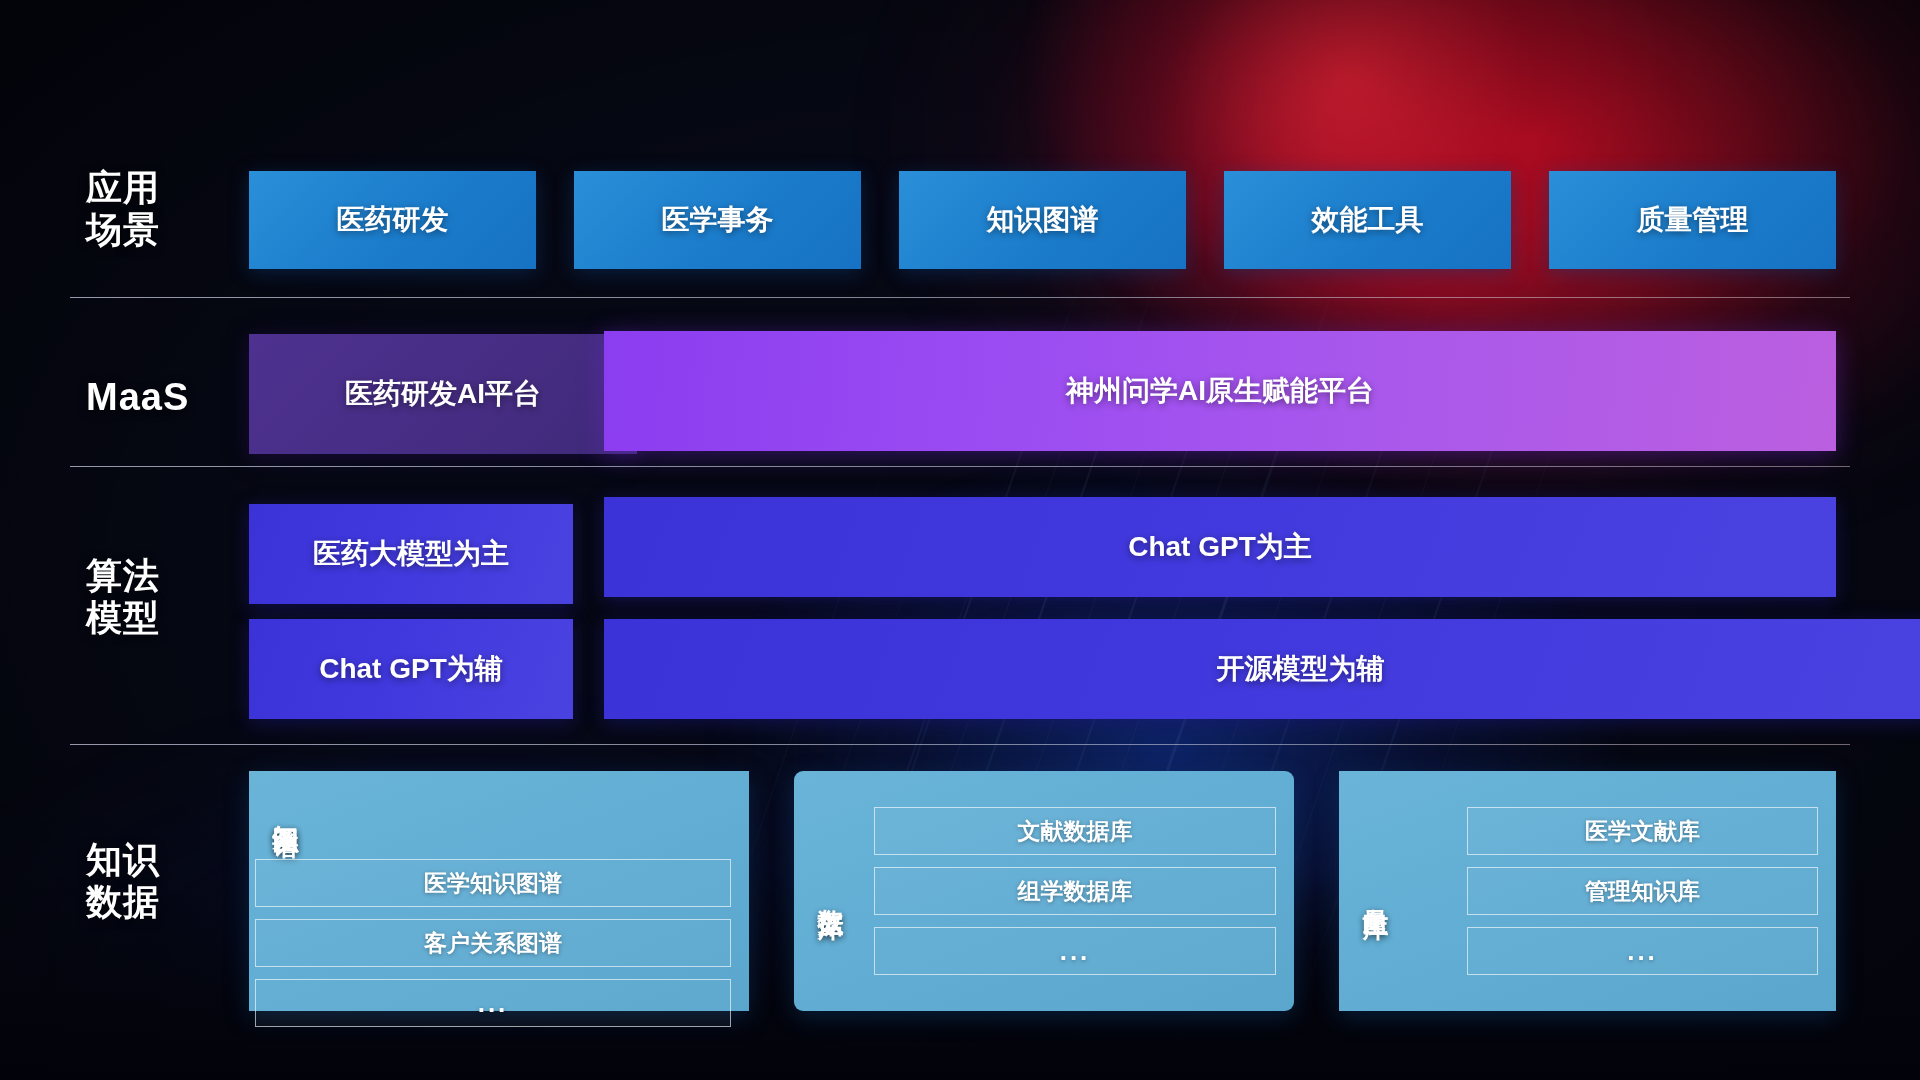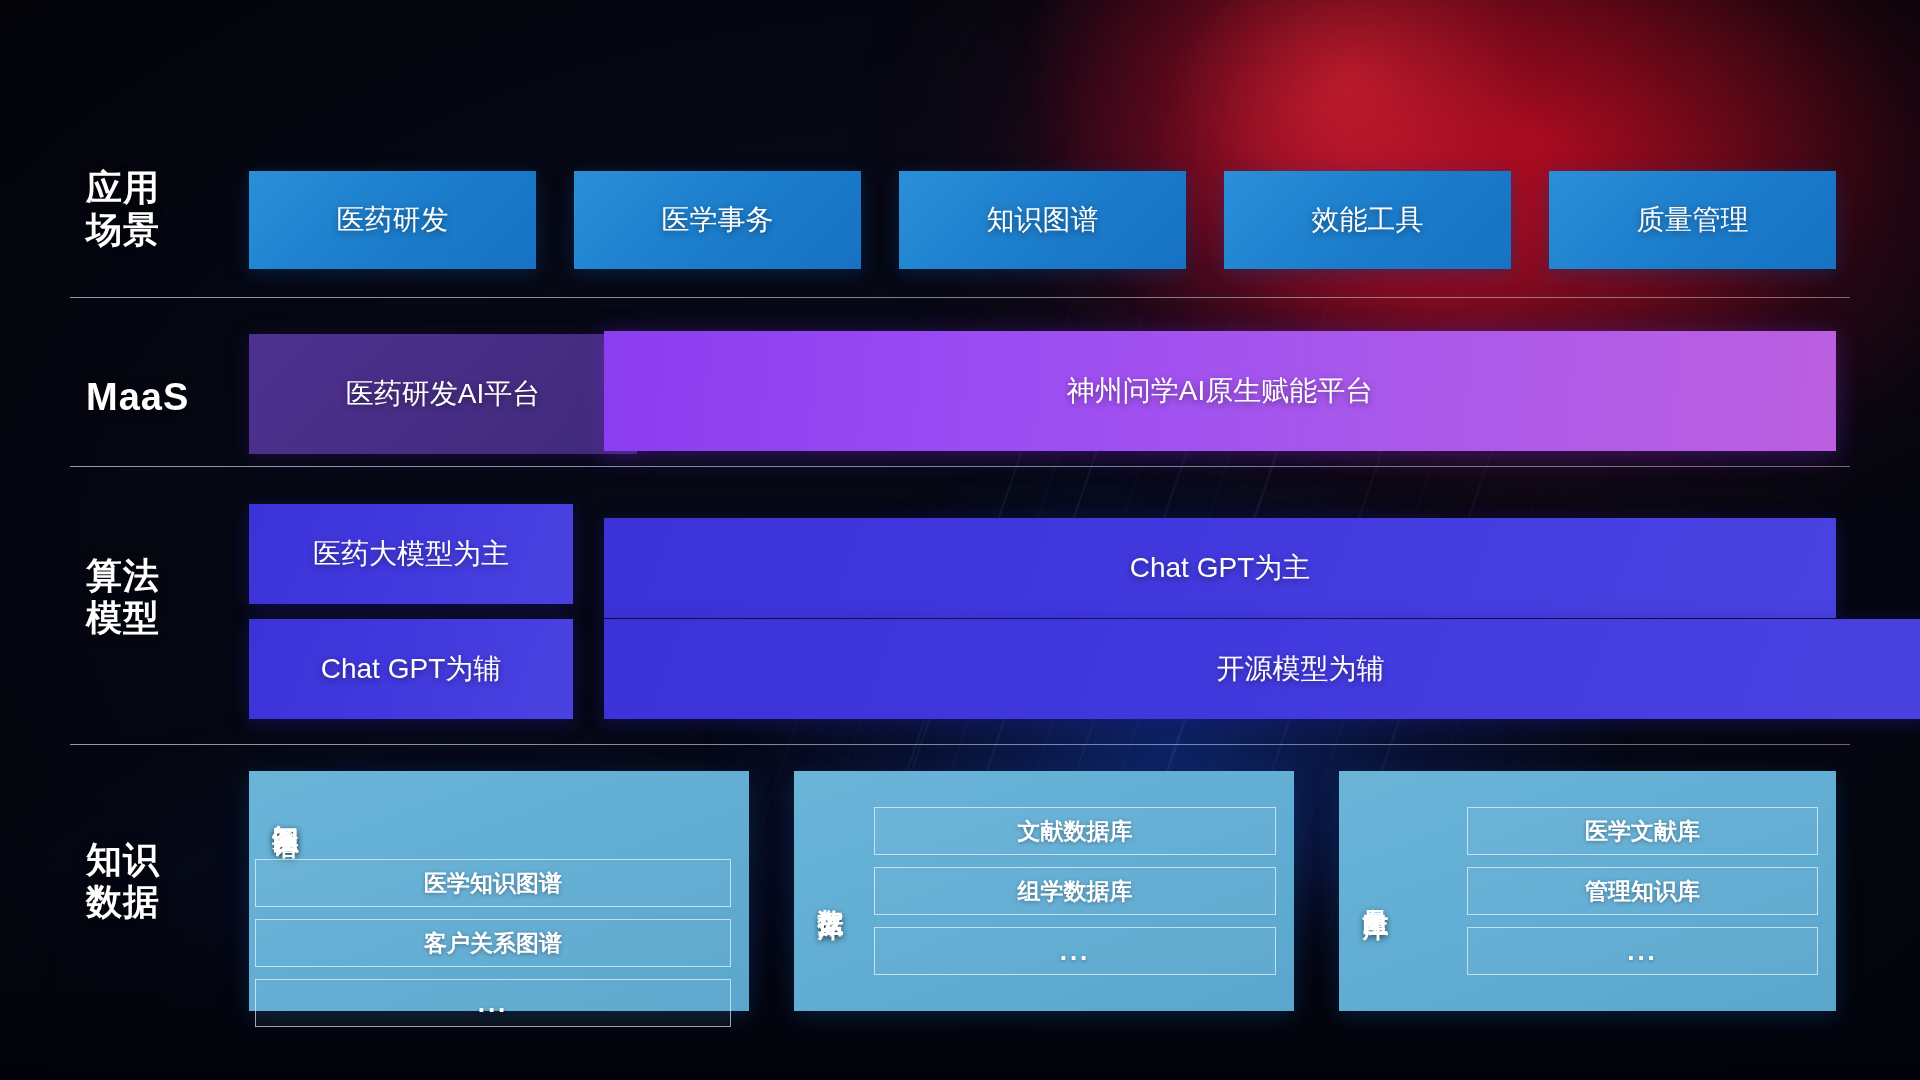--- a/index.html
+++ b/index.html
@@ -63,21 +63,21 @@
     text-shadow:0 2px 10px rgba(0,0,0,.65);
   }
   .tier-label.cn{font-size:36px;}
   .tier-label.en{font-size:38px;}
   .divider{
     position:absolute;left:70px;width:1780px;height:1px;
     background:linear-gradient(90deg,rgba(190,195,215,.78) 0%,rgba(190,195,215,.62) 62%,rgba(220,200,205,.5) 100%);
   }
   .box{
     position:absolute;display:flex;align-items:center;justify-content:center;
-    color:#ffffff;font-weight:normal;
+    color:#ffffff;font-weight:bold;
     text-shadow:0 2px 7px rgba(0,0,0,.45);
     box-sizing:border-box;
   }
   
   .app-box{
     background:linear-gradient(135deg,#2a8fd8 0%,#1b7ccb 55%,#1772c4 100%);
     font-size:28px;height:98px;
     box-shadow:0 4px 18px rgba(10,60,120,.45);
   }
   
@@ -195,21 +195,21 @@
   <div class="divider" style="top:427px;"></div>
 
   <div class="tier-label cn" style="top:516px;">
     <div>算法</div>
     <div>模型</div>
   </div>
 
   <div class="box algo-box" style="left:249px;top:465px;width:324px;">
     <span>医药大模型为主</span>
   </div>
-  <div class="box algo-box" style="left:604px;top:479px;width:1232px;">
+  <div class="box algo-box" style="left:604px;top:458px;width:1232px;">
     <span>Chat GPT为主</span>
   </div>
 
   <div class="box algo-box" style="left:249px;top:580px;width:324px;">
     <span>Chat GPT为辅</span>
   </div>
   <div class="box algo-box" style="left:604px;top:580px;width:1393px;">
     <span>开源模型为辅</span>
   </div>
 
@@ -222,21 +222,21 @@
 
   <div class="kd-panel" style="left:249px;top:732px;width:500px;height:240px;flex-direction:column;">
     <div class="kd-vlabel">知识图谱</div>
     <div class="kd-items">
       <div class="kd-item">医学知识图谱</div>
       <div class="kd-item">客户关系图谱</div>
       <div class="kd-item ellipsis">...</div>
     </div>
   </div>
 
-  <div class="kd-panel" style="left:794px;top:732px;width:500px;height:240px;">
+  <div class="kd-panel" style="left:794px;top:732px;width:500px;height:240px;border-radius:9px;">
     <div class="kd-vlabel">数据库</div>
     <div class="kd-items">
       <div class="kd-item">文献数据库</div>
       <div class="kd-item">组学数据库</div>
       <div class="kd-item ellipsis">...</div>
     </div>
   </div>
 
   <div class="kd-panel" style="left:1339px;top:732px;width:497px;height:240px;gap:48px;">
     <div class="kd-vlabel">向量库</div>

